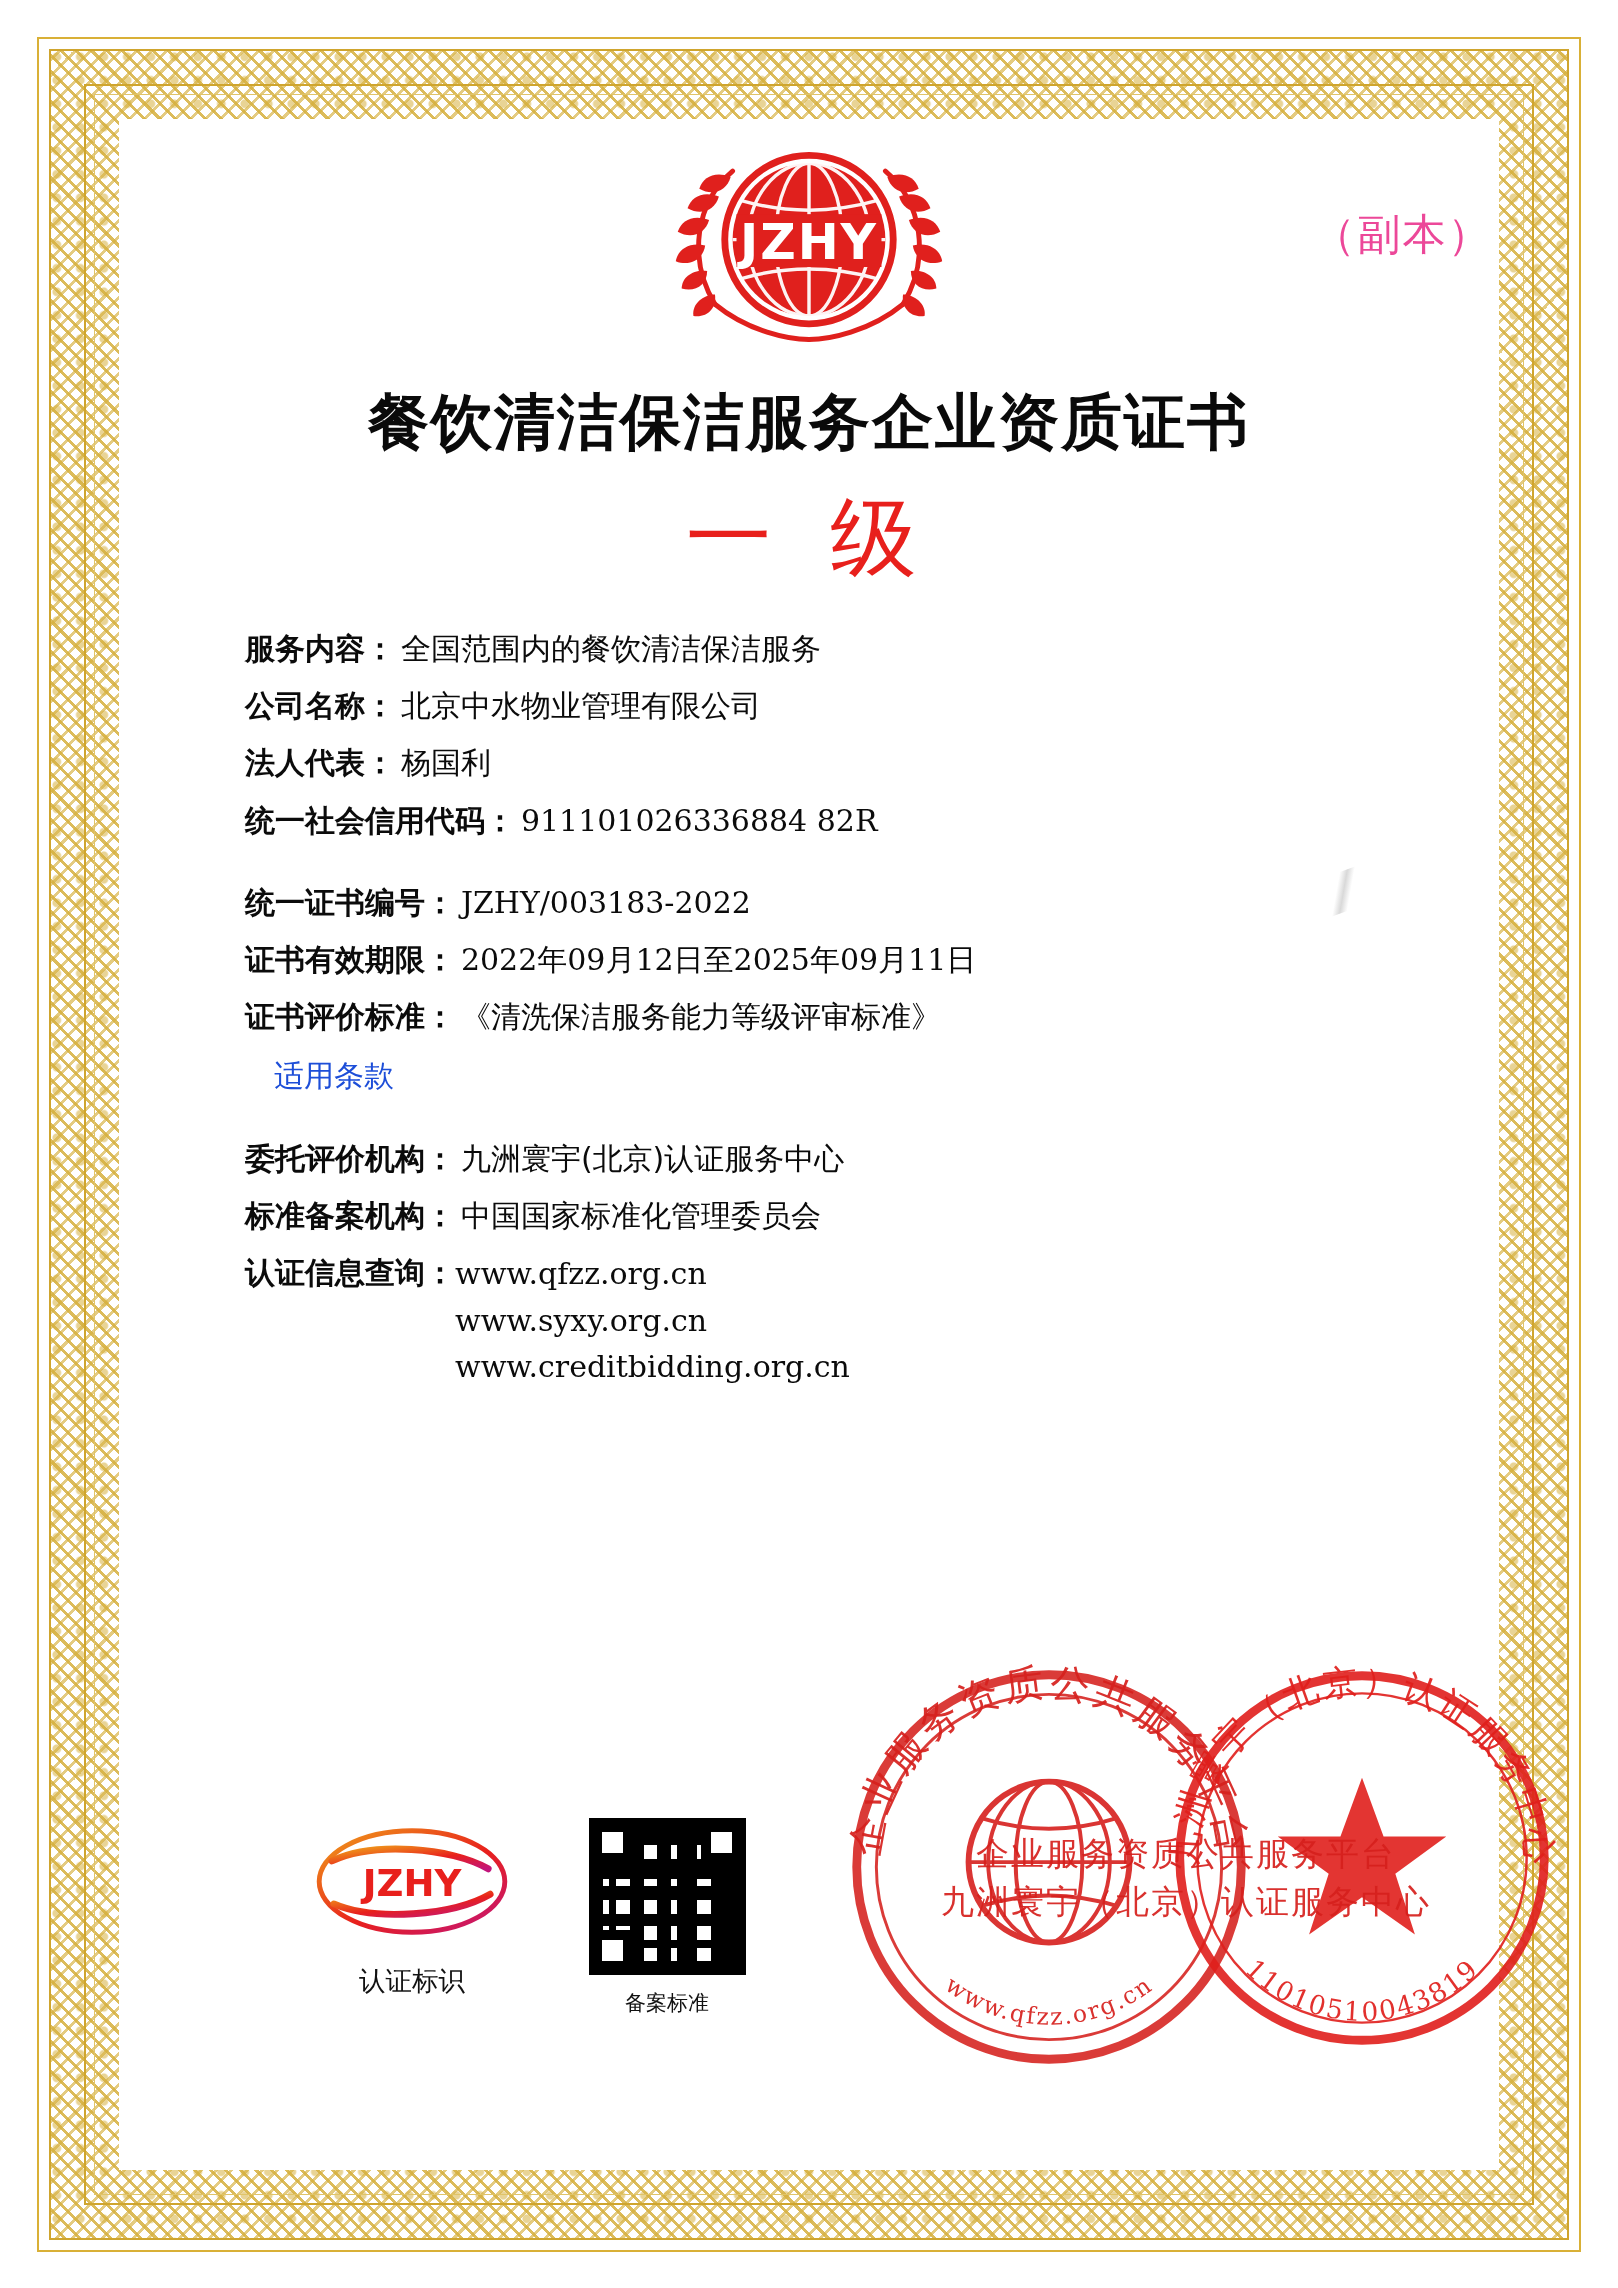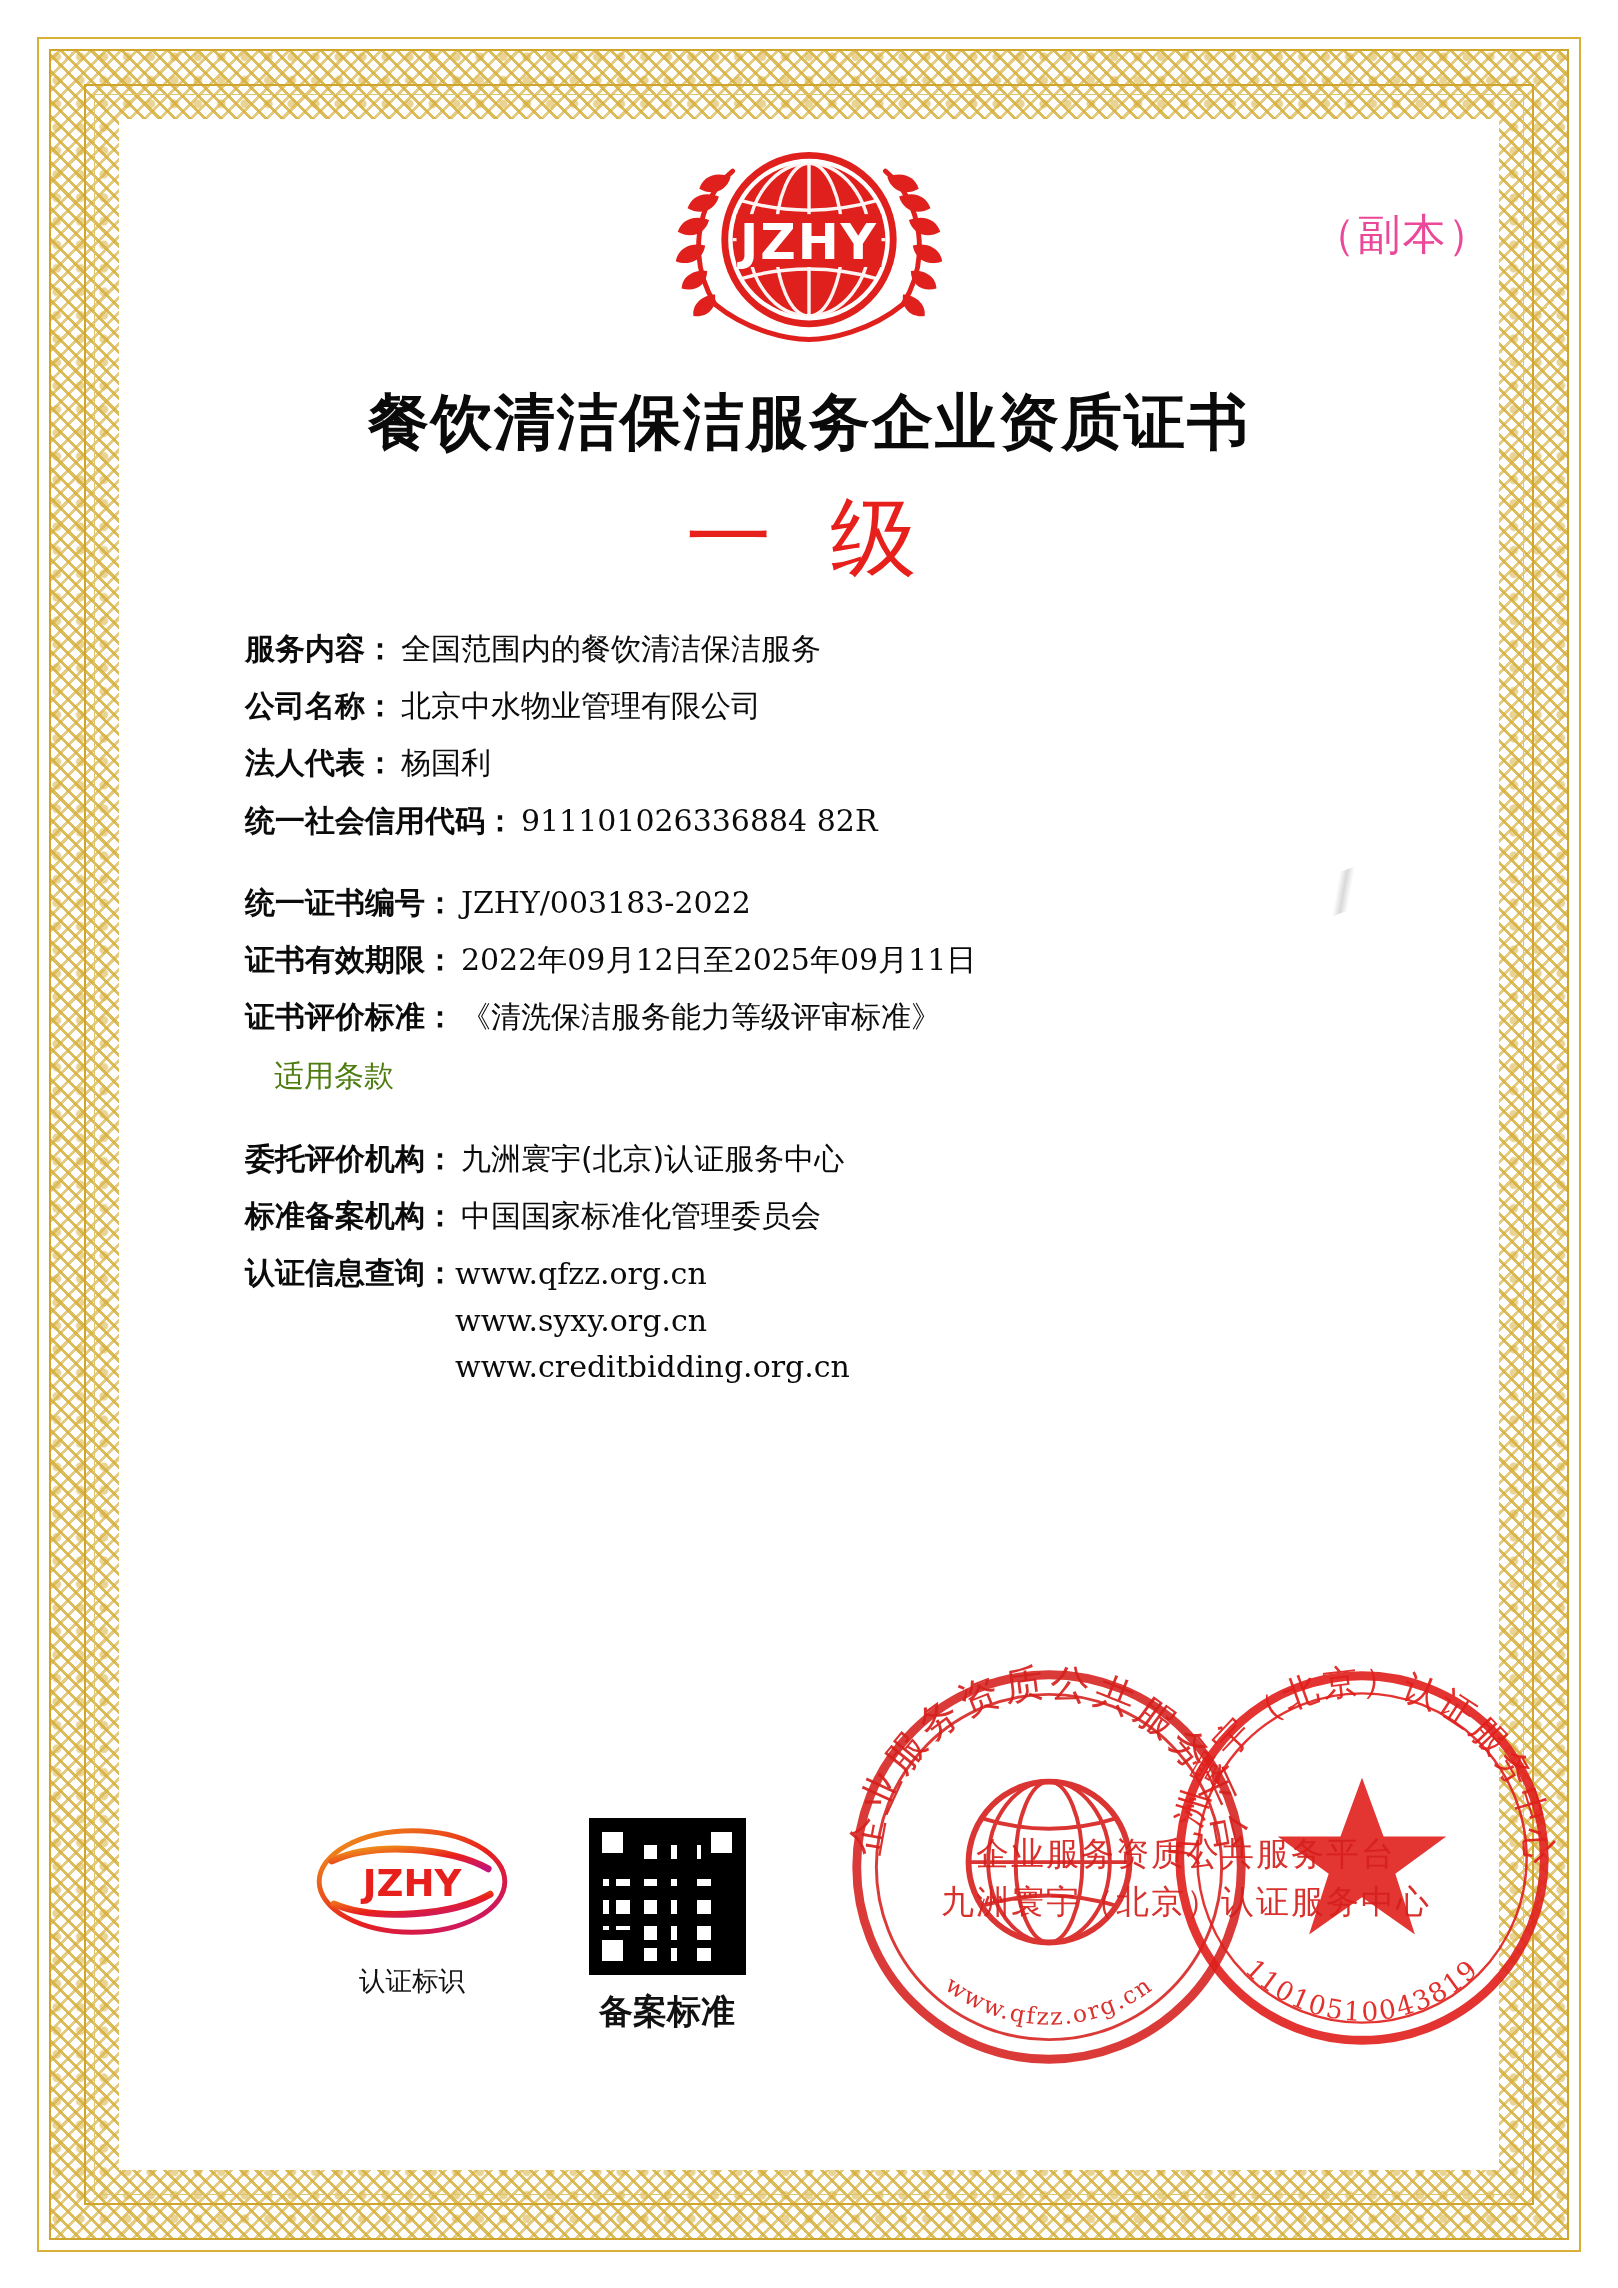--- a/index.html
+++ b/index.html
@@ -155,21 +155,21 @@
     font-family: "DejaVu Sans", sans-serif;
     line-height: 1.45;
     margin-left: 5.9px;
     text-align: right;
   }
   .value.serif-num {
     font-family: "DejaVu Serif", serif;
   }
   .sub-value {
     font-size: 30px;
-    color: #4d7c0f;
+    color: #1d4ed8;
     font-family: "DejaVu Sans", sans-serif;
     margin-left: 29px;
     line-height: 1.5;
   }
   .links {
     display: flex;
     flex-direction: column;
   }
   .link {
     font-size: 30px;
@@ -225,24 +225,23 @@
     width: 41px; height: 41px;
     border: 10.8px solid #000;
     background: #fff;
     box-sizing: border-box;
   }
   .qr::before { left: 3.9px; top: 3.9px; }
   .qr::after { right: 3.9px; top: 3.9px; }
   .qr > i { left: 3.9px; bottom: 3.9px; }
   .qr-caption {
     margin-top: 13.7px;
-    font-size: 34px;
+    font-size: 21px;
     color: #111;
     font-family: "DejaVu Sans", sans-serif;
-    font-weight: bold;
   }
 
   
   .seal-left {
     position: absolute;
     left: 745px;
     bottom: 118px;
     width: 412px;
     height: 412px;
   }

